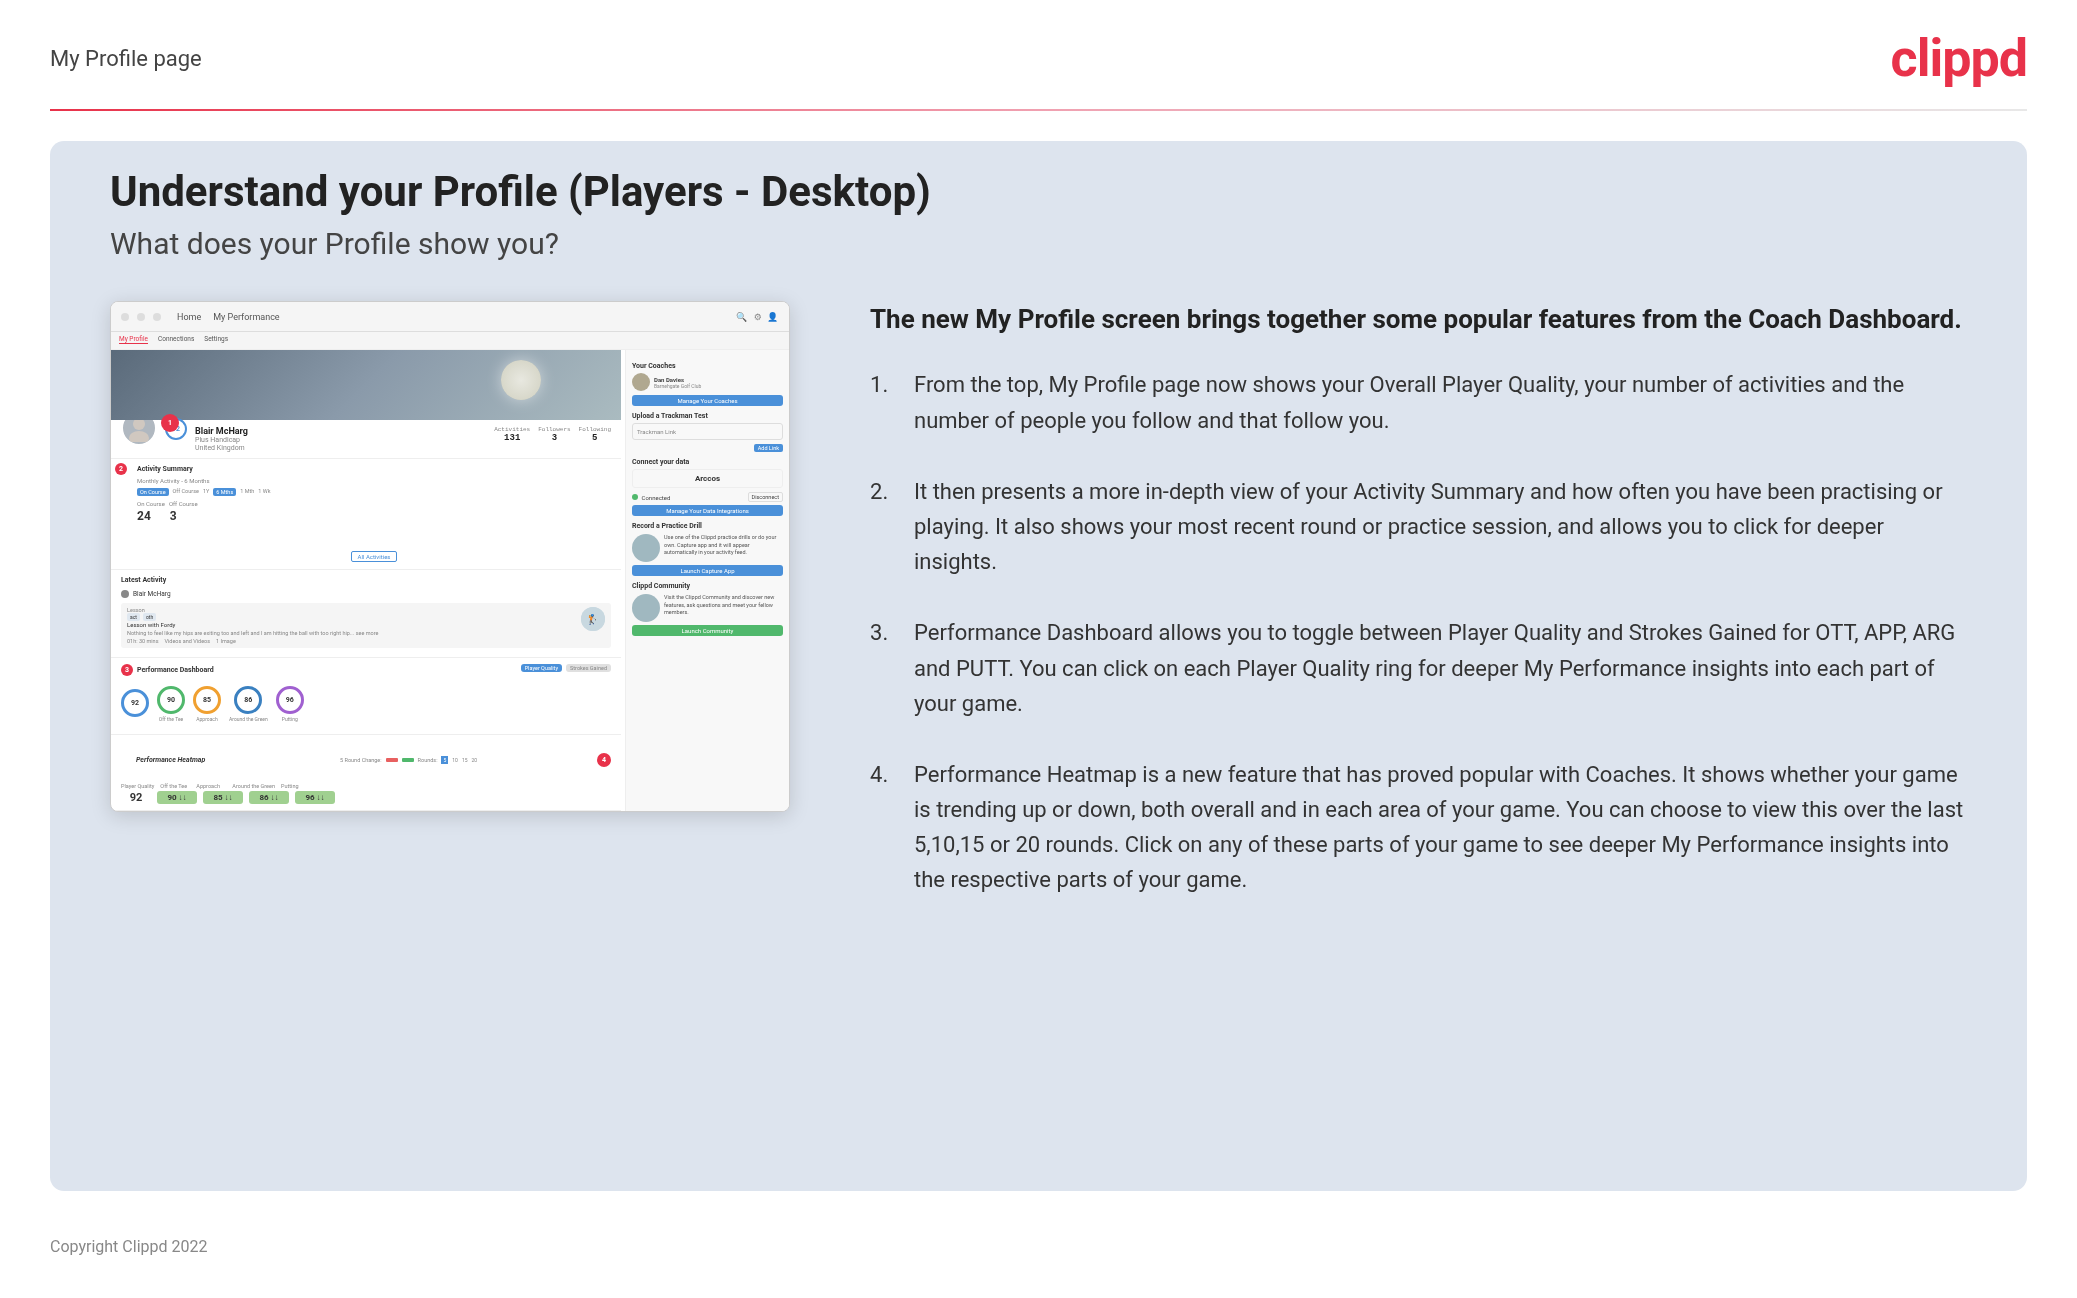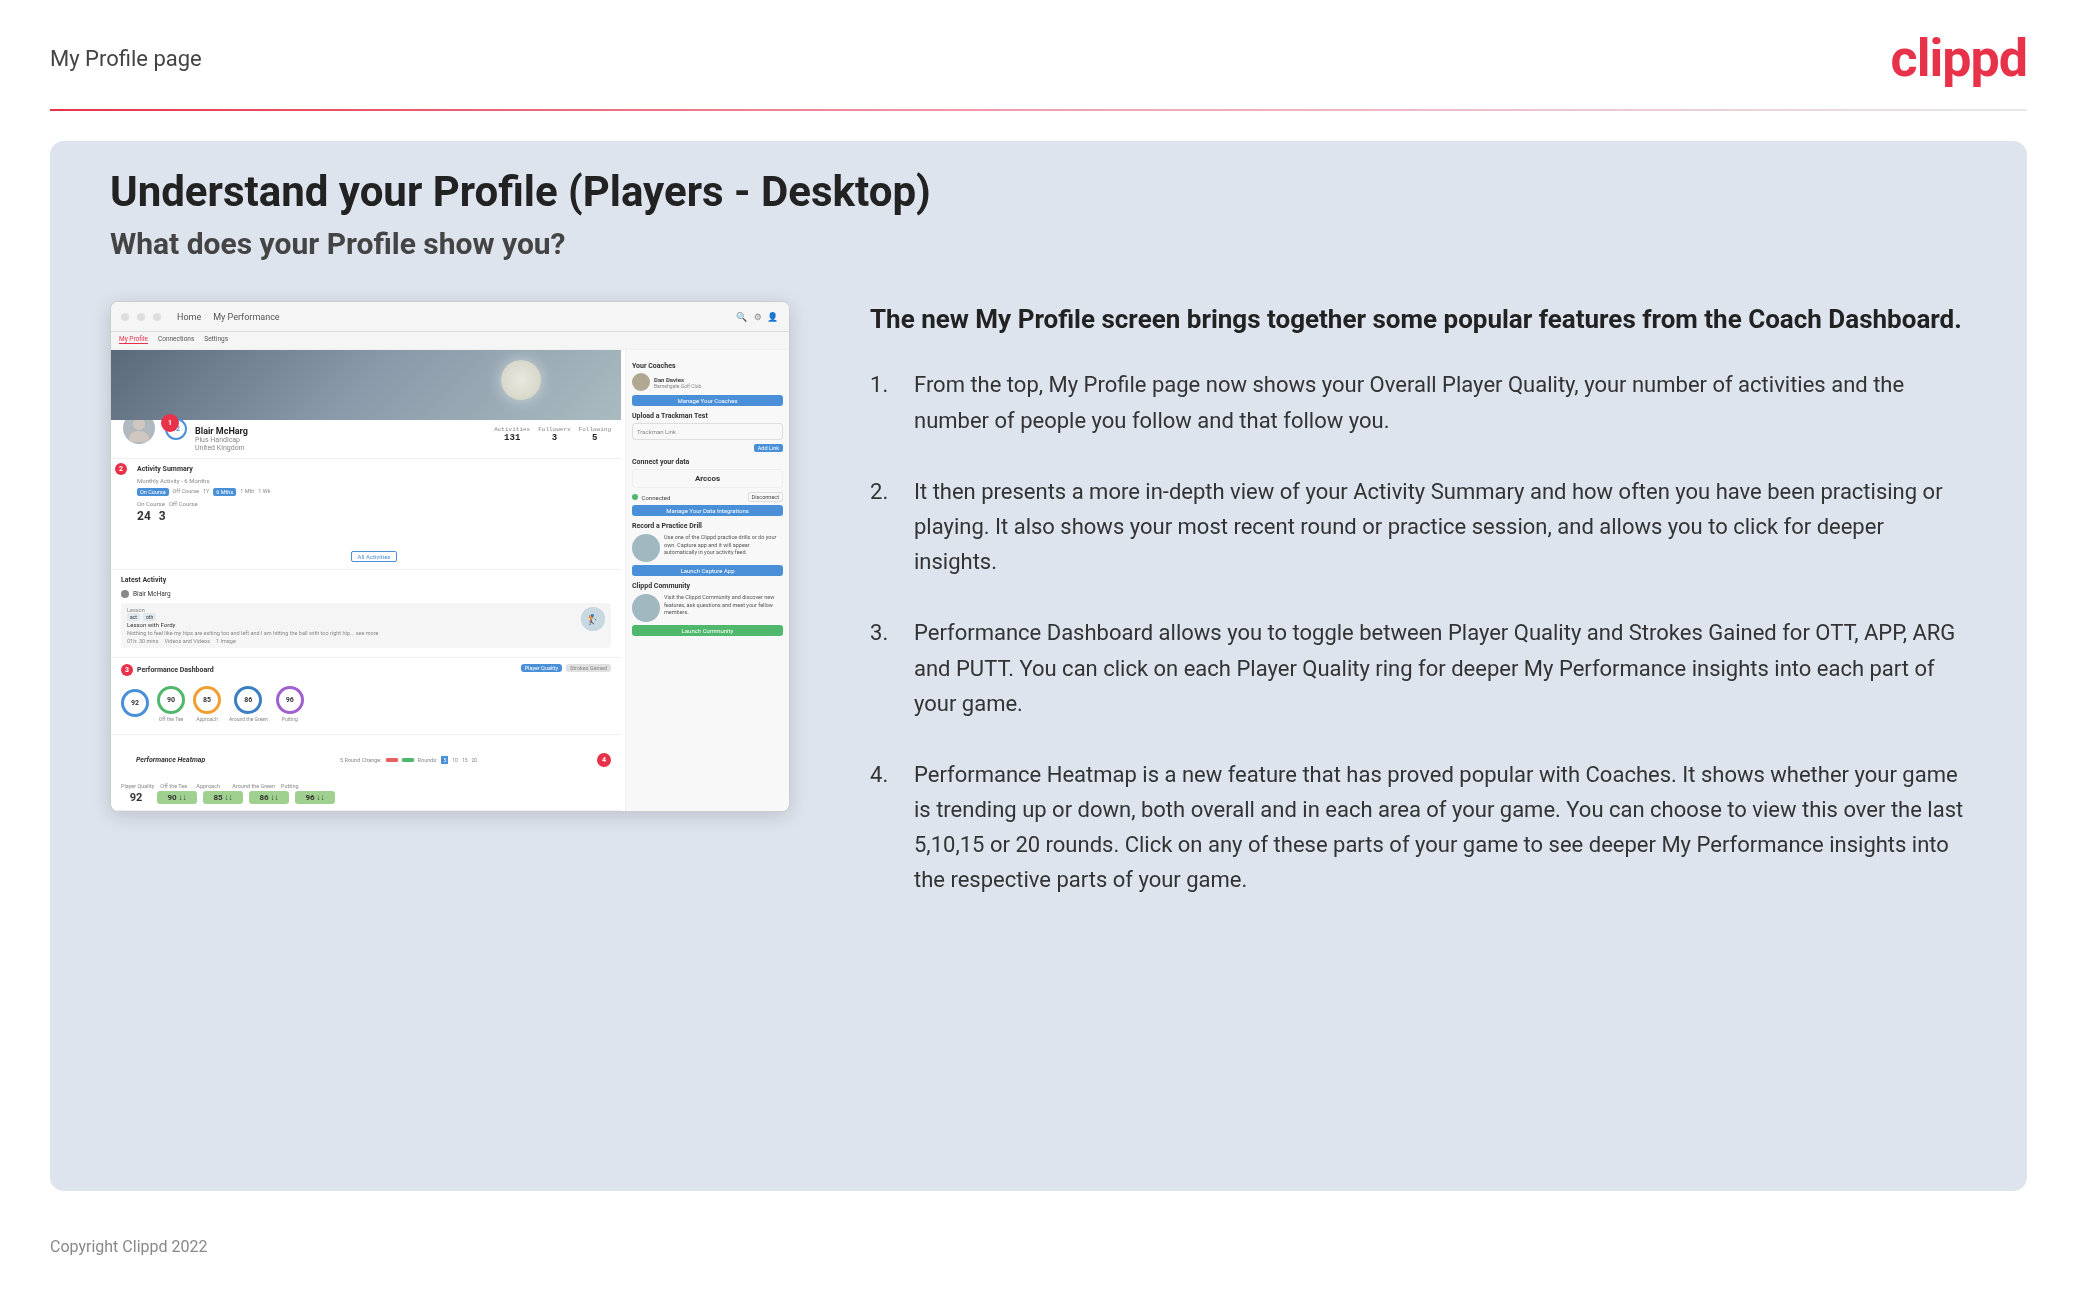--- a/index.html
+++ b/index.html
@@ -48,21 +48,21 @@
     }
 
     .page-heading {
       font-size: 42px;
       font-weight: 700;
       color: #222;
       margin-bottom: 10px;
     }
     .page-subheading {
       font-size: 30px;
-      font-weight: 700;
+      font-weight: 400;
       color: #444;
       margin-bottom: 40px;
     }
 
     
     .two-col {
       display: flex;
       gap: 80px;
       align-items: flex-start;
     }
@@ -621,21 +621,21 @@
                     <span>1 Mth</span>
                     <span>1 Wk</span>
                   </div>
 
                   <div style="display:flex; gap:10px; align-items:flex-start;">
                     <div>
                       <div style="display:flex; gap:4px; font-size:6px; color:#888; margin-bottom:2px;">
                         <span>On Course</span>
                         <span>Off Course</span>
                       </div>
-                      <div style="display:flex; gap:2px; align-items:flex-end;">
+                      <div style="display:flex; gap:13px; align-items:flex-end;">
                         <span style="font-size:12px;font-weight:700;">24</span>
                         <span style="font-size:12px;font-weight:700; margin-left:6px;">3</span>
                       </div>
                     </div>
                     <div class="activity-chart">
                       <div class="bar light" style="height:15px;"></div>
                       <div class="bar" style="height:22px;"></div>
                       <div class="bar" style="height:35px;"></div>
                       <div class="bar" style="height:28px;"></div>
                       <div class="bar light" style="height:14px;"></div>

